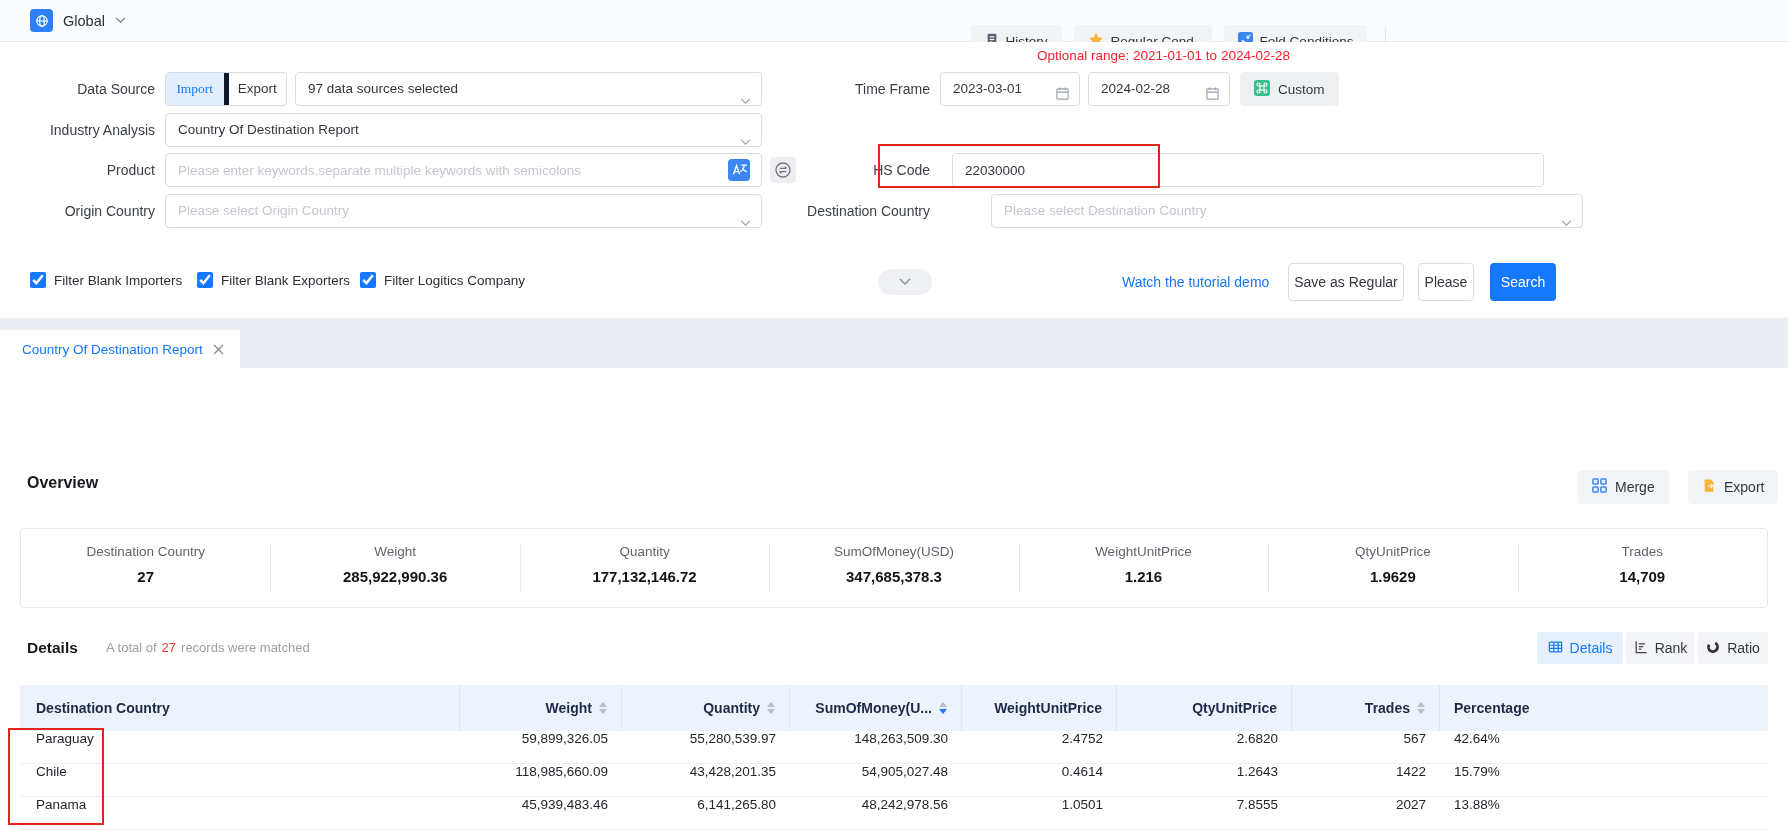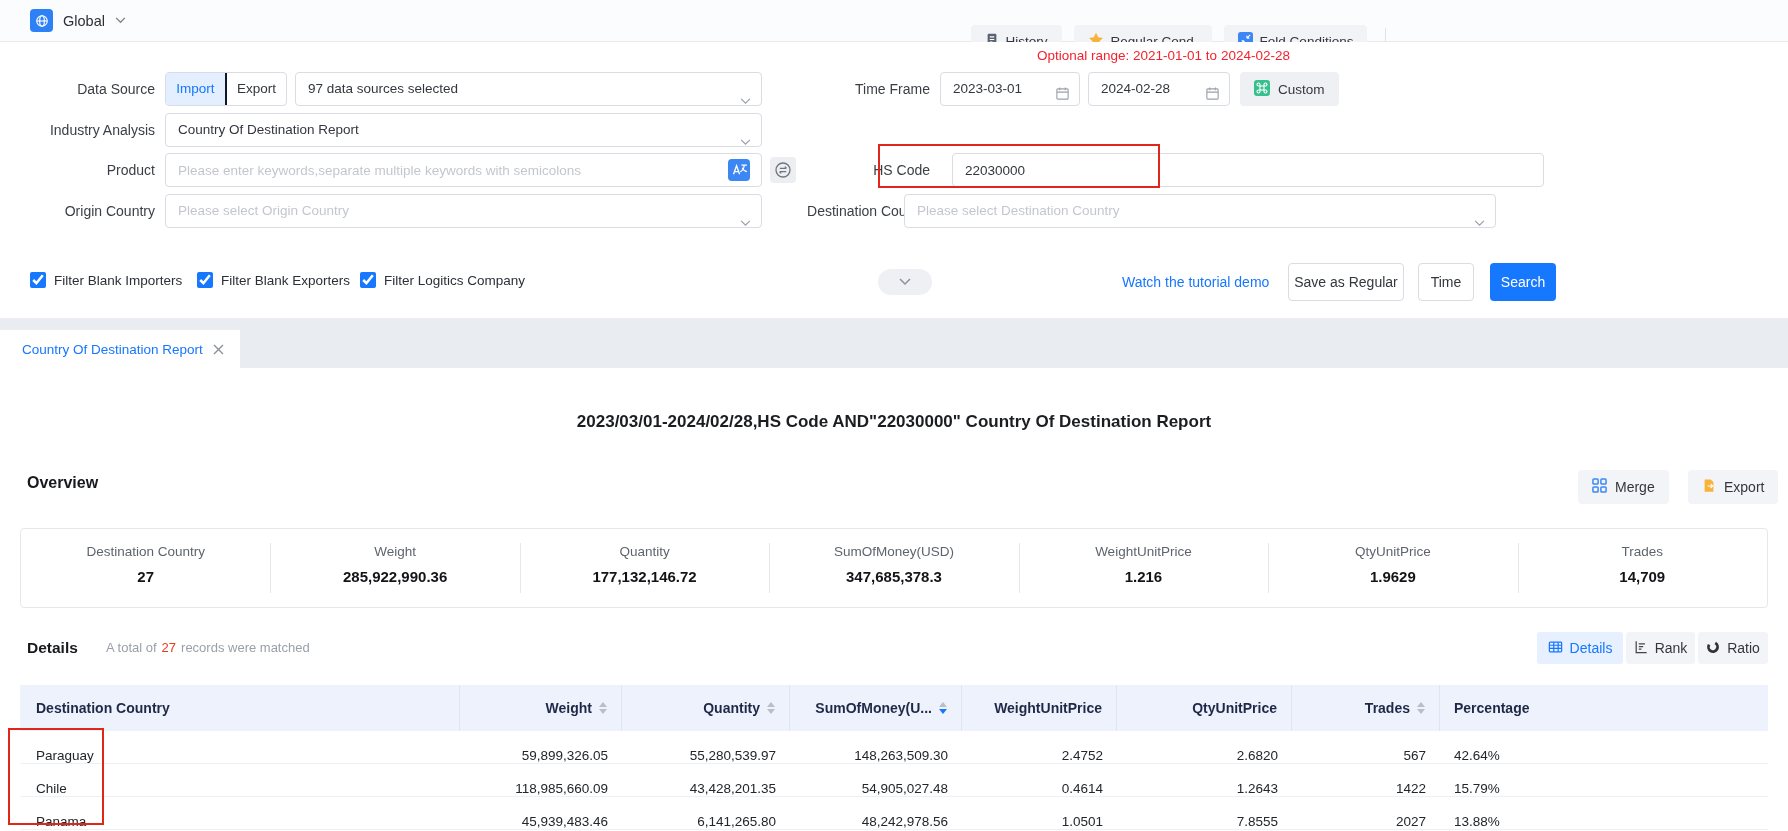--- a/index.html
+++ b/index.html
@@ -25,21 +25,21 @@
   
   .filters { position:absolute; top:42px; left:0; width:100%; height:276px; background:#fff; }
   .row { position:absolute; left:0; right:0; height:34px; }
   .optional-range { position:absolute; left:1037px; top:6px; font-size:13.5px; color:#f5222d; }
   .f-label { position:absolute; left:0; width:155px; text-align:right; line-height:34px;
     font-size:14px; color:#3a3f45; }
   .f-label.right-col { left:775px; }
   .ctrl { position:absolute; height:34px; border:1px solid #d9dce2; border-radius:4px; background:#fff; }
   .seg { left:165px; width:122px; display:flex; overflow:hidden; }
   .seg-opt { flex:1; text-align:center; line-height:32px; font-size:13.5px; color:#33373d; cursor:pointer; }
-  .seg-opt:first-child { border-right:2px solid #0f172a; }
+  .seg-opt:first-child { border-right:5px solid #0f172a;font-family:Liberation Serif, serif; }
   .seg-opt.active { background:#e3efff; color:#1677ff; }
   .select { line-height:32px; font-size:13.5px; color:#33373d; padding:0 30px 0 12px; cursor:pointer;
     white-space:nowrap; overflow:hidden; }
   .select .sel-chev { position:absolute; right:10px; top:12px; color:#9aa1ac; }
   .ph { color:#c3c7cd; }
   .txt-input { font-size:13.5px; color:#33373d; padding:0 12px; outline:none; font-family:inherit; }
   .txt-input::placeholder { color:#c3c7cd; }
   .date-field { line-height:32px; font-size:13.5px; color:#33373d; padding:0 32px 0 12px; }
   .cal-ic { position:absolute; right:9px; top:8px; }
   .custom-btn { position:absolute; left:1240px; height:34px; padding:0 14px; background:#eef0f4;
@@ -98,21 +98,21 @@
   .vb-details { left:1537px; width:86px; }
   .vb-rank { left:1626px; width:69px; }
   .vb-ratio { left:1698px; width:70px; }
 
   
   .table { position:absolute; top:317px; left:20px; width:1748px; }
   .thead { display:flex; height:46px; background:#edf2fc; }
   .th { display:flex; align-items:center; font-weight:bold; font-size:14px; color:#1f2947;
     border-right:1px solid #dfe5f1; padding:0 14px; }
   .th:last-child { border-right:none; }
-  .tr { display:flex; height:33px; border-bottom:1px solid #edf0f5; align-items:flex-end;
+  .tr { display:flex; height:33px; border-bottom:1px solid #edf0f5; align-items:flex-start;
     font-size:13.5px; color:#23262b; background:#fff; }
   .td { padding:0 14px; white-space:nowrap; overflow:hidden; }
   .c0 { width:440px; justify-content:flex-start; padding-left:16px; }
   .c1 { width:162px; justify-content:flex-end; text-align:right; }
   .c2 { width:168px; justify-content:flex-end; text-align:right; }
   .c3 { width:172px; justify-content:flex-end; text-align:right; }
   .c4 { width:155px; justify-content:flex-end; text-align:right; }
   .c5 { width:175px; justify-content:flex-end; text-align:right; }
   .c6 { width:148px; justify-content:flex-end; text-align:right; }
   .c7 { width:328px; justify-content:flex-start; }
@@ -268,21 +268,21 @@
       <div class="f-label">Origin Country</div>
       <div class="ctrl select" style="left:165px; width:597px;">
         <span class="ph">Please select Origin Country</span>
         <span class="sel-chev">
           <svg width="11" height="7" viewBox="0 0 12 8" fill="none" stroke="currentColor" stroke-width="1.4">
               <path d="M1 1l5 5 5-5"></path>
             </svg>
         </span>
       </div>
       <div class="f-label right-col">Destination Country</div>
-      <div class="ctrl select" style="left:904px; width:592px;">
+      <div class="ctrl select" style="left:991px; width:592px;">
         <span class="ph">Please select Destination Country</span>
         <span class="sel-chev">
           <svg width="11" height="7" viewBox="0 0 12 8" fill="none" stroke="currentColor" stroke-width="1.4">
               <path d="M1 1l5 5 5-5"></path>
             </svg>
         </span>
       </div>
     </div>
 
     <div class="anno anno-hs"></div>
@@ -302,38 +302,37 @@
       </div>
       <div class="pill">
         <span class="chev">
           <svg width="12" height="8" viewBox="0 0 12 8" fill="none" stroke="#8b939e" stroke-width="1.5">
               <path d="M1 1l5 5 5-5"></path>
             </svg>
         </span>
       </div>
       <a class="tut-link">Watch the tutorial demo</a>
       <button class="btn ghost" style="left:1288px; width:116px;">Save as Regular</button>
-      <button class="btn ghost" style="left:1418px; width:56px;">Time</button>
+      <button class="btn ghost" style="left:1418px; width:56px;">Please</button>
       <button class="btn primary" style="left:1490px; width:66px;">Search</button>
     </div>
   </div>
 
   <div class="tabbar">
     <div class="tab">
       <span class="tab-title">Country Of Destination Report</span>
       <span class="tab-x">
         <svg width="11" height="11" viewBox="0 0 11 11" stroke="#8a9099" stroke-width="1.4">
             <path d="M1 1l9 9M10 1l-9 9"></path>
           </svg>
       </span>
     </div>
   </div>
 
   <div class="content">
-    <div class="report-title">2023/03/01-2024/02/28,HS Code AND"22030000" Country Of Destination Report</div>
 
     <div class="ov-heading">Overview</div>
     <div class="ov-btn ov-merge">
       <span>
         <svg width="15" height="15" viewBox="0 0 16 16" fill="none" stroke="#3d87f5" stroke-width="1.6">
             <rect x="1" y="1" width="5.5" height="5.5" rx="1"></rect>
             <rect x="9.5" y="1" width="5.5" height="5.5" rx="1"></rect>
             <rect x="1" y="9.5" width="5.5" height="5.5" rx="1"></rect>
             <rect x="9.5" y="9.5" width="5.5" height="5.5" rx="1"></rect>
           </svg>

